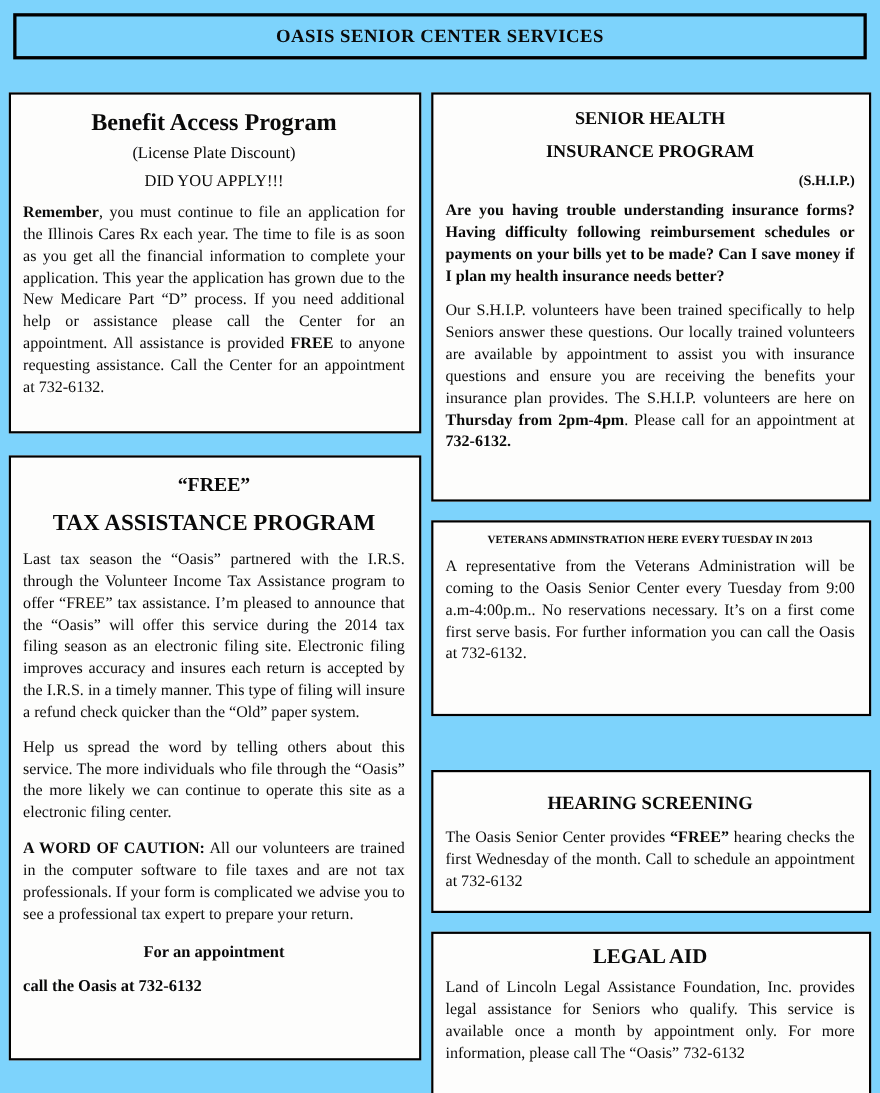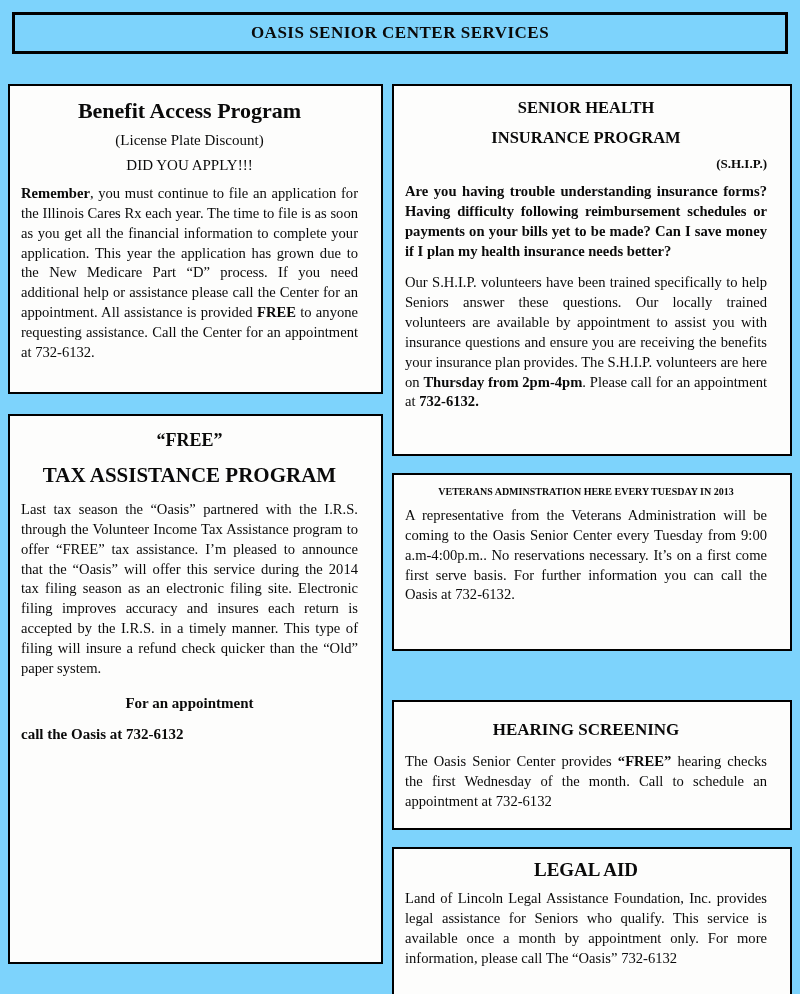--- a/index.html
+++ b/index.html
@@ -37,21 +37,21 @@
     gap: 20px;
   }
   .col-right {
     width: 400px;
     display: flex;
     flex-direction: column;
     gap: 17px;
   }
   .box {
     border: 2px solid #000;
-    padding: 8px 23px 10px 11px;
+    padding: 8px 13px 10px 11px;
     background: #fdfdfc;
   }
   .body-text {
     font-size: 14.6px;
     line-height: 1.36;
     text-align: justify;
   }
   .body-text + .body-text { margin-top: 12px; }
 
   
@@ -104,20 +104,22 @@
         <div class="benefit-title">Benefit Access Program</div>
         <div class="benefit-sub1">(License Plate Discount)</div>
         <div class="benefit-sub2">DID YOU APPLY!!!</div>
         <p class="body-text"><span style="font-weight: bold;">Remember</span><span>, you must continue to file an application for the  Illinois Cares Rx each year. The time to file is as soon as you get all the financial information to complete  your application.  This year the application has grown due to the New Medicare Part “D” process.  If you need additional help or assistance please call the Center for an appointment.  All assistance is provided </span><span style="font-weight: bold;">FREE</span><span> to anyone requesting assistance. Call the Center for an appointment at 732-6132.</span></p>
       </div>
 
       <div class="box tax-box">
         <div class="tax-title1">“FREE”</div>
         <div class="tax-title2">TAX ASSISTANCE PROGRAM</div>
         <p class="body-text">Last tax season the “Oasis” partnered with the I.R.S. through the Volunteer Income Tax Assistance program to offer “FREE” tax assistance.  I’m pleased to announce that the “Oasis” will offer this service during the 2014 tax filing season as an electronic filing site. Electronic filing improves accuracy and insures each return is accepted by the I.R.S. in a timely manner.  This type of filing will insure a refund check quicker than the “Old” paper system.</p>
+        <p class="body-text">Help us spread the word by telling others about this service.  The more individuals who file through the “Oasis” the more likely we can continue to operate this site as a electronic  filing center.</p>
+        <p class="body-text"><span style="font-weight: bold;">A WORD OF CAUTION:</span><span>  All our volunteers are trained in the computer software to file taxes and are not tax professionals.  If your form is complicated we advise you to see a professional tax expert to prepare your return.</span></p>
         <div class="tax-appt1">For an appointment</div>
         <div class="tax-appt2">call the Oasis at 732-6132</div>
       </div>
 
     </div>
 
     <div class="col-right">
 
       <div class="box ship-box">
         <div class="ship-t1">SENIOR HEALTH</div>

